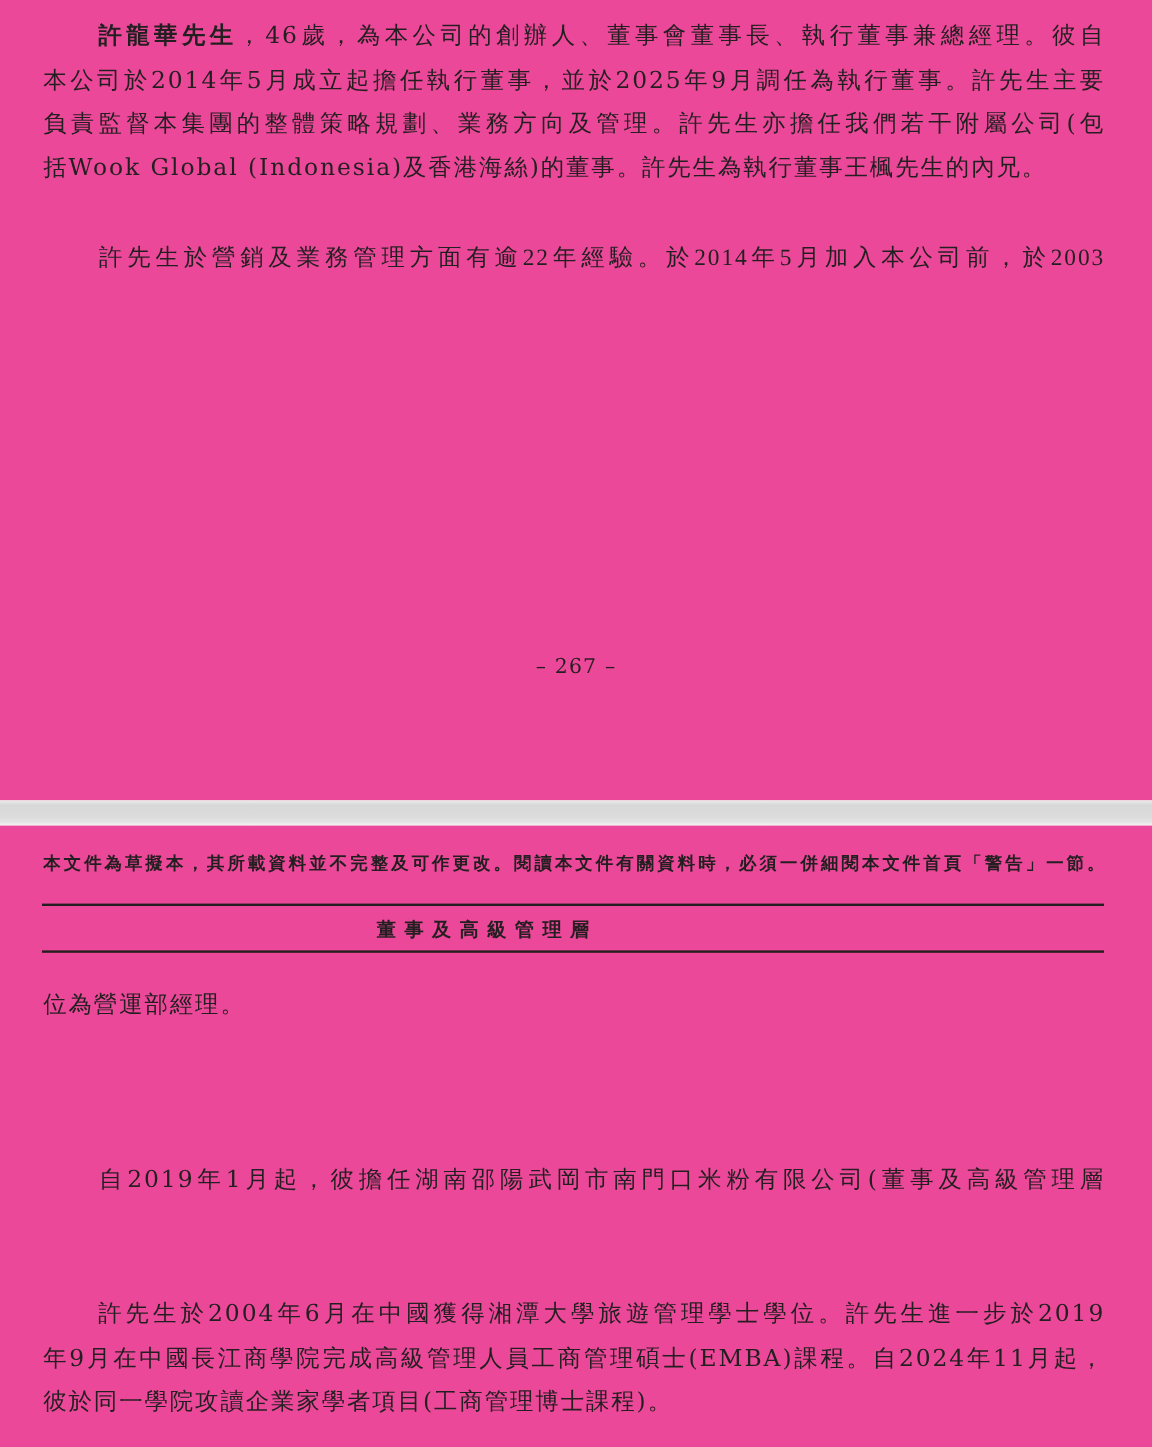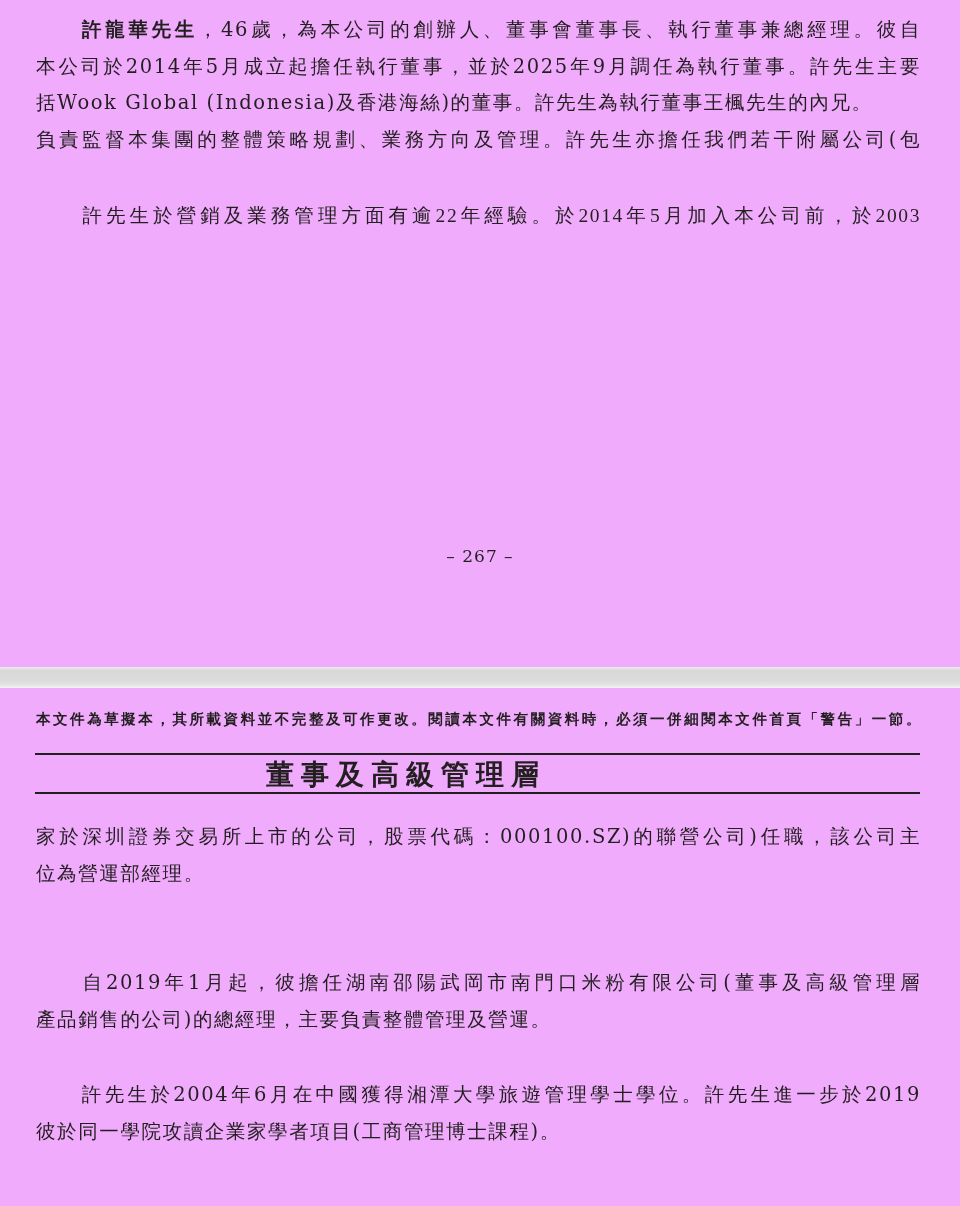--- a/index.html
+++ b/index.html
@@ -12,21 +12,21 @@
     height: 1206px;
     overflow: hidden;
     position: relative;
     font-family: "DejaVu Serif", "Liberation Serif", serif;
     color: #231f20;
   }
   .page {
     position: absolute;
     left: 0;
     width: 960px;
-    background: #f0abfc;
+    background: #ec4899;
   }
   .page-top {
     top: 0;
     height: 667px;
   }
   .page-gap {
     position: absolute;
     left: 0;
     top: 667px;
     width: 960px;
@@ -93,62 +93,61 @@
     background: #231f20;
   }
   .rule-top { top: 65px; }
   .rule-bottom { top: 104px; }
   .section-title {
     position: absolute;
     left: 0;
     width: 812px;
     top: 72px;
     text-align: center;
-    font-size: 28px;
+    font-size: 16px;
     font-weight: bold;
     letter-spacing: 7px;
     line-height: 30px;
   }
 </style>
 </head>
 <body>
 
 <div class="page page-top">
 
   <div class="para" style="top:12px;">
     <span class="line"><span class="indent"></span><span class="bold">許龍華先生</span><span>，46歲，為本公司的創辦人、董事會董事長、執行董事兼總經理。彼自</span></span>
     <span class="line">本公司於2014年5月成立起擔任執行董事，並於2025年9月調任為執行董事。許先生主要</span>
+    <span class="line">負責監督本集團的整體策略規劃、業務方向及管理。許先生亦擔任我們若干附屬公司(包</span>
     <span class="line last">括Wook Global (Indonesia)及香港海絲)的董事。許先生為執行董事王楓先生的內兄。</span>
-    <span class="line">負責監督本集團的整體策略規劃、業務方向及管理。許先生亦擔任我們若干附屬公司(包</span>
   </div>
 
   <div class="para" style="top:198px;font-family:Liberation Serif, serif;">
     <span class="line"><span class="indent"></span><span>許先生於營銷及業務管理方面有逾22年經驗。於2014年5月加入本公司前，於2003</span></span>
   </div>
 
   <div class="page-number">– 267 –</div>
 </div>
 
 <div class="page-gap"></div>
 
 <div class="page page-bottom">
 
   <div class="draft-notice">本文件為草擬本，其所載資料並不完整及可作更改。閱讀本文件有關資料時，必須一併細閱本文件首頁「警告」一節。</div>
 
   <div class="rule rule-top"></div>
   <div class="section-title">董事及高級管理層</div>
   <div class="rule rule-bottom"></div>
 
   <div class="para" style="top:131px;">
-    <span class="line">家於深圳證券交易所上市的公司，股票代碼：000100.SZ)的聯營公司)任職，該公司主</span>
     <span class="line last">位為營運部經理。</span>
   </div>
 
   <div class="para" style="top:277px;">
     <span class="line"><span class="indent"></span><span>自2019年1月起，彼擔任湖南邵陽武岡市南門口米粉有限公司(董事及高級管理層</span></span>
-    <span class="line last">產品銷售的公司)的總經理，主要負責整體管理及營運。</span>
   </div>
 
   <div class="para" style="top:389px;">
     <span class="line"><span class="indent"></span><span>許先生於2004年6月在中國獲得湘潭大學旅遊管理學士學位。許先生進一步於2019</span></span>
+    <span class="line">年9月在中國長江商學院完成高級管理人員工商管理碩士(EMBA)課程。自2024年11月起，</span>
     <span class="line last">彼於同一學院攻讀企業家學者項目(工商管理博士課程)。</span>
   </div>
 </div>
 
 </body></html>

